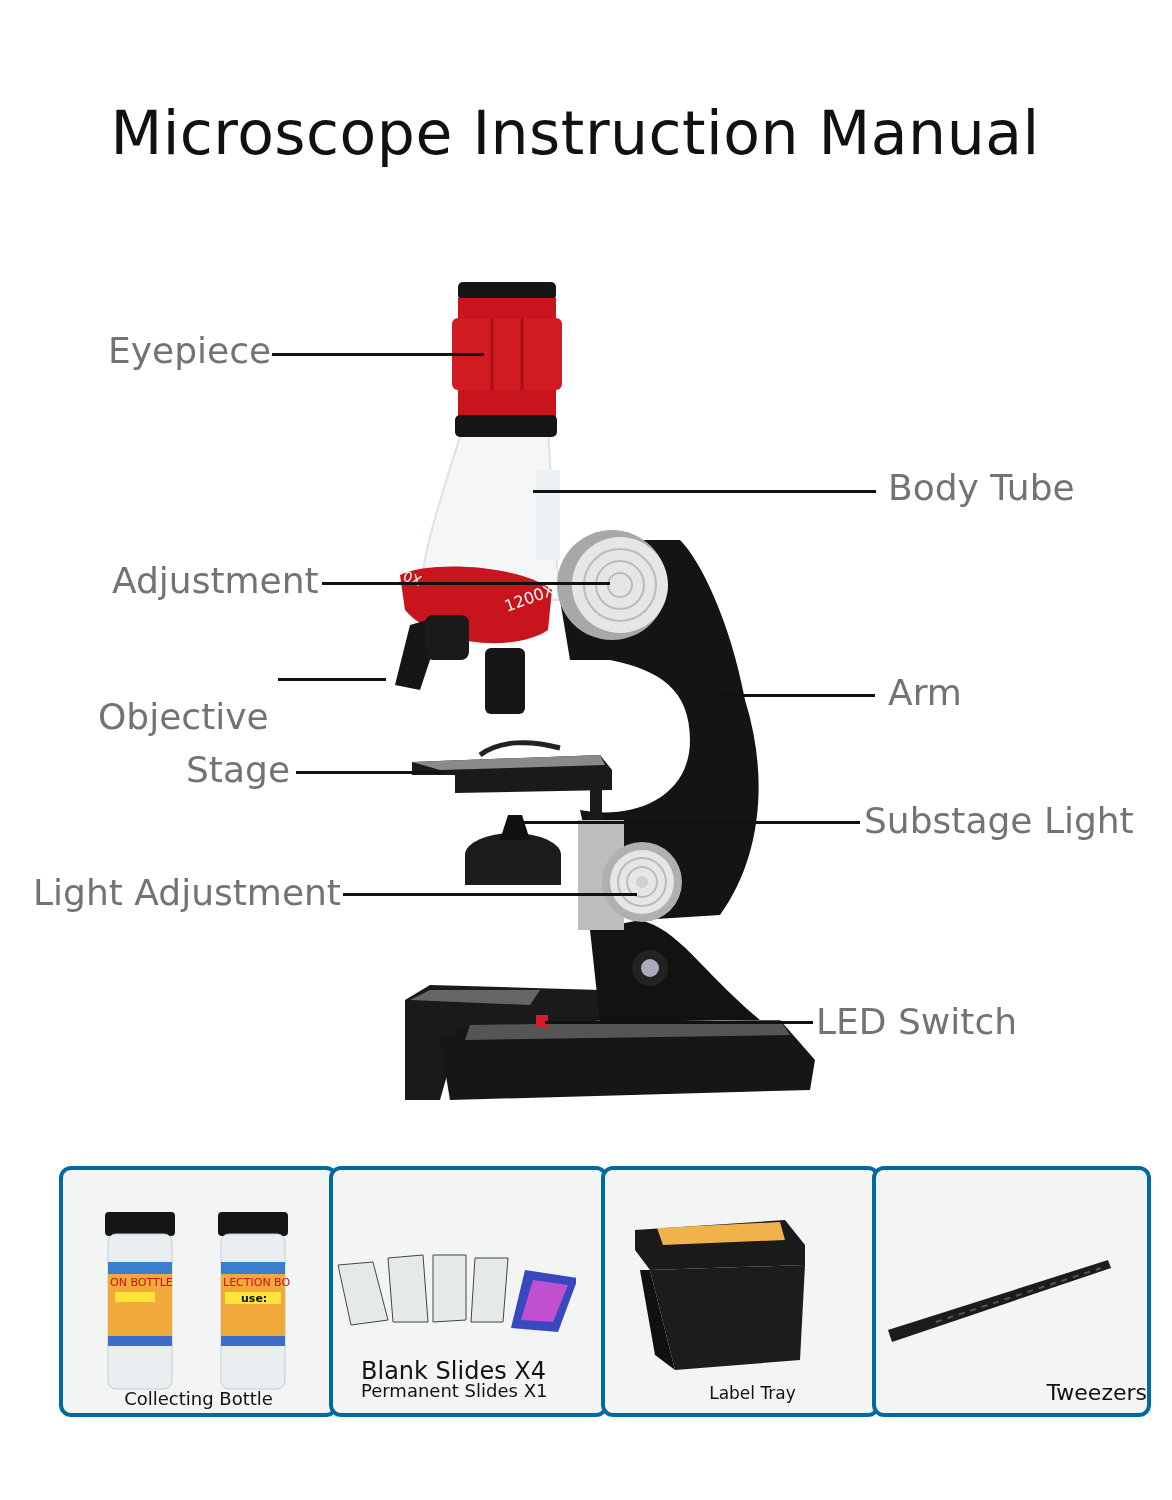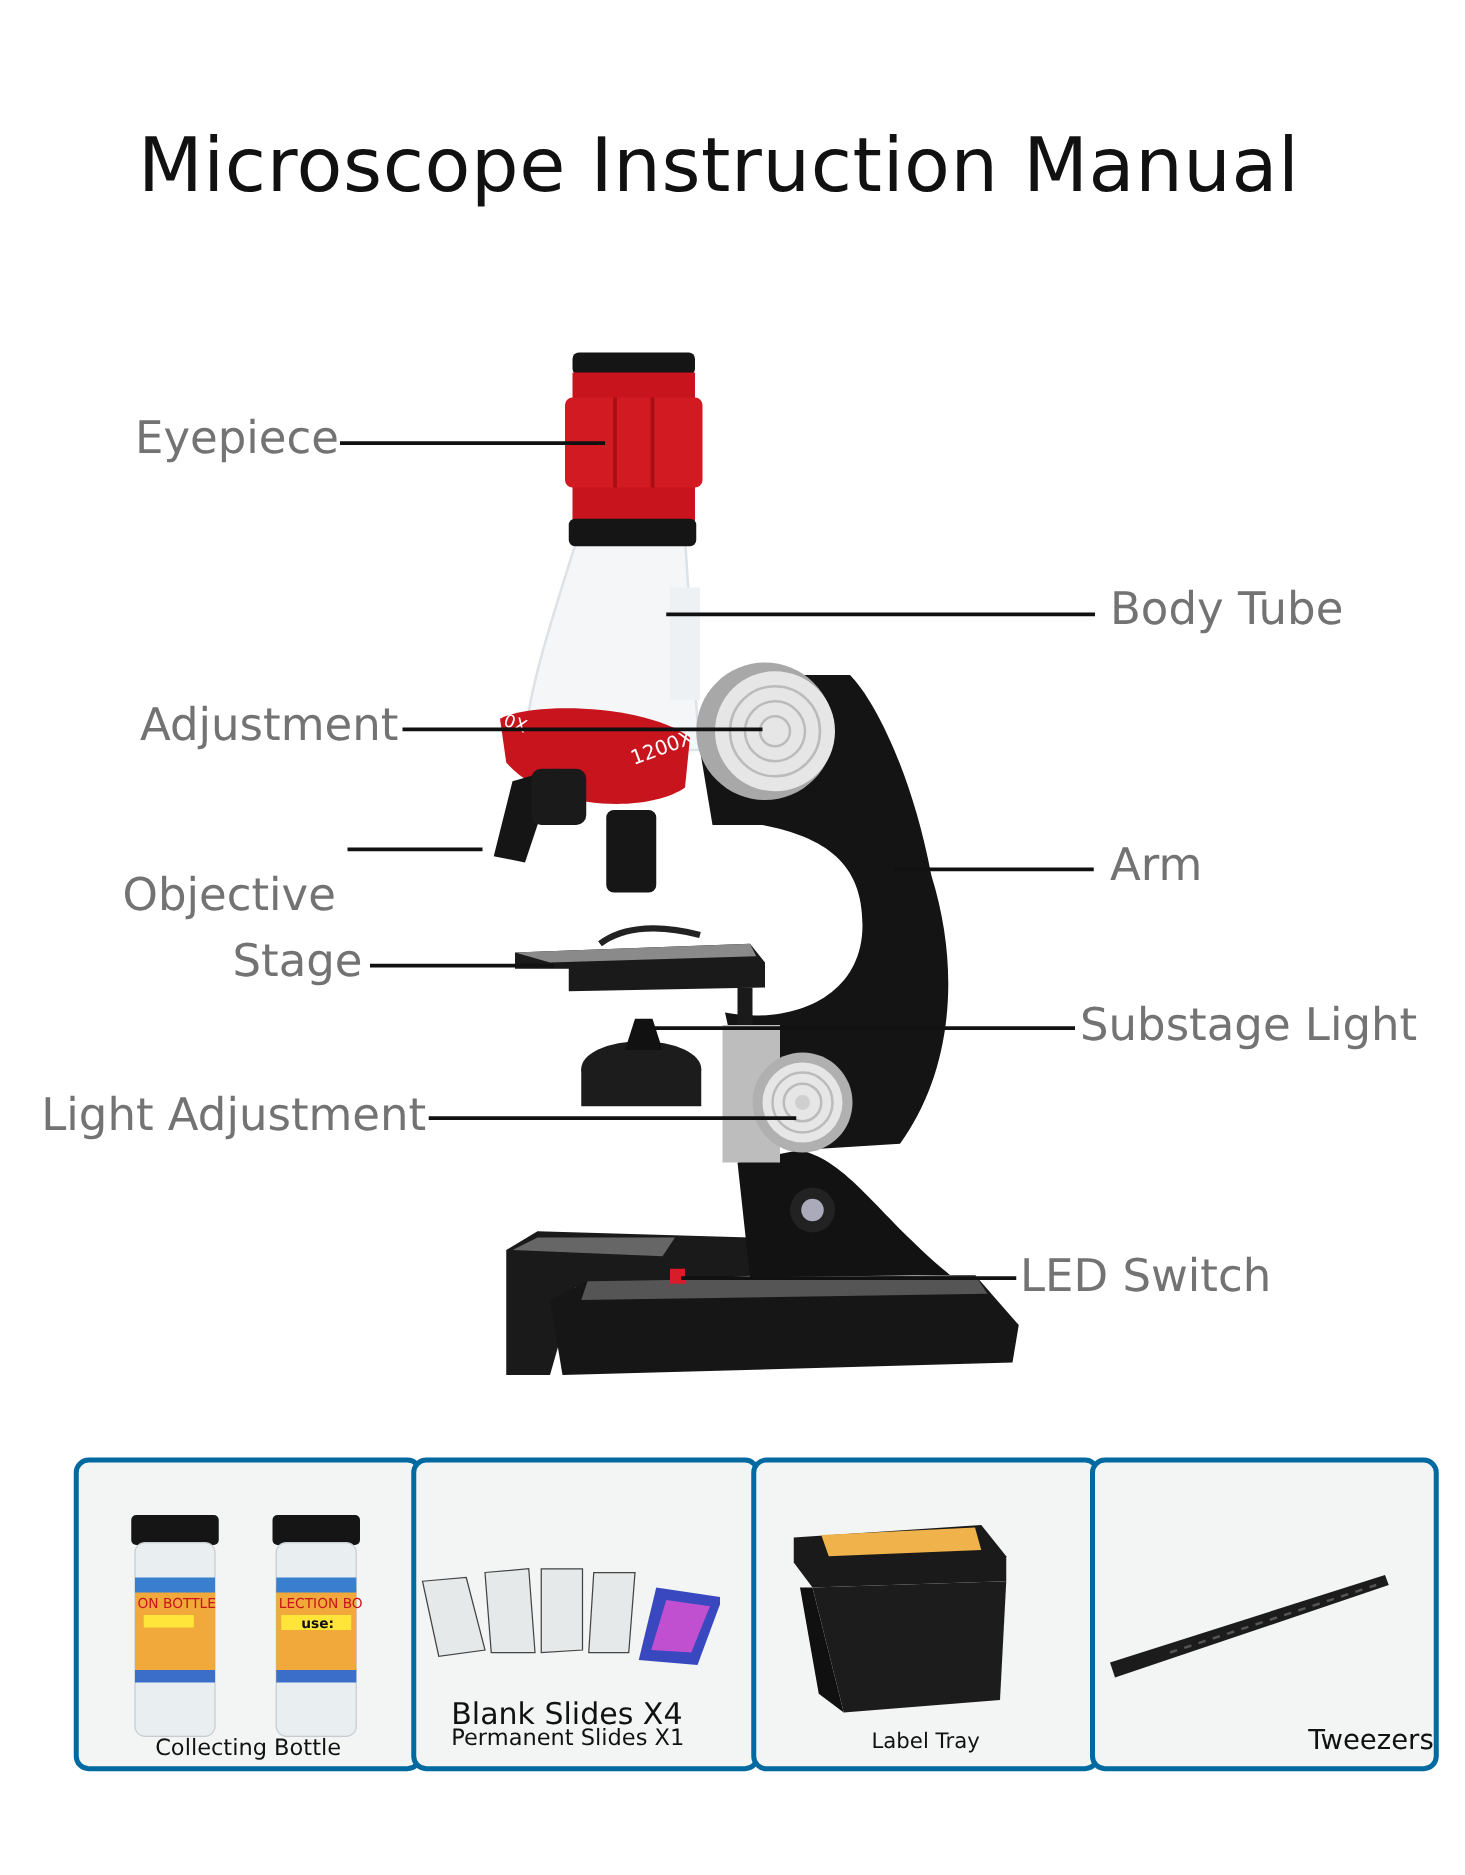--- a/index.html
+++ b/index.html
@@ -145,21 +145,21 @@
   <div class="cap" style="top:210px; left:28px; text-align:left; font-size:18px;">Permanent Slides X1</div>
 </div>
 
 <div class="card" style="left:601px;">
   <svg width="243" height="243">
     <path d="M30 60 L180 50 L200 75 L200 95 L45 100 L30 80 Z" fill="#1a1a1a"></path>
     <path d="M52 58 L175 52 L180 70 L58 75 Z" fill="#f0b24a"></path>
     <path d="M45 100 L200 95 L195 190 L70 200 Z" fill="#1c1c1c"></path>
     <path d="M45 100 L70 200 L50 185 L35 100 Z" fill="#101010"></path>
   </svg>
-  <div class="cap" style="top:213px; font-size:17px;">Label Tray</div>
+  <div class="cap" style="top:213px; font-size:17px;margin-left:12px;">Label Tray</div>
 </div>
 
 <div class="card" style="left:872px;">
   <svg width="243" height="243">
     <path d="M12 160 L232 90 L235 98 L16 172 Z" fill="#1c1c1c"></path>
     <path d="M60 152 L225 98" stroke="#555" stroke-width="2" stroke-dasharray="6 6"></path>
   </svg>
   <div class="cap" style="top:210px; font-size:22px;text-align:right;">Tweezers</div>
 </div>
 

